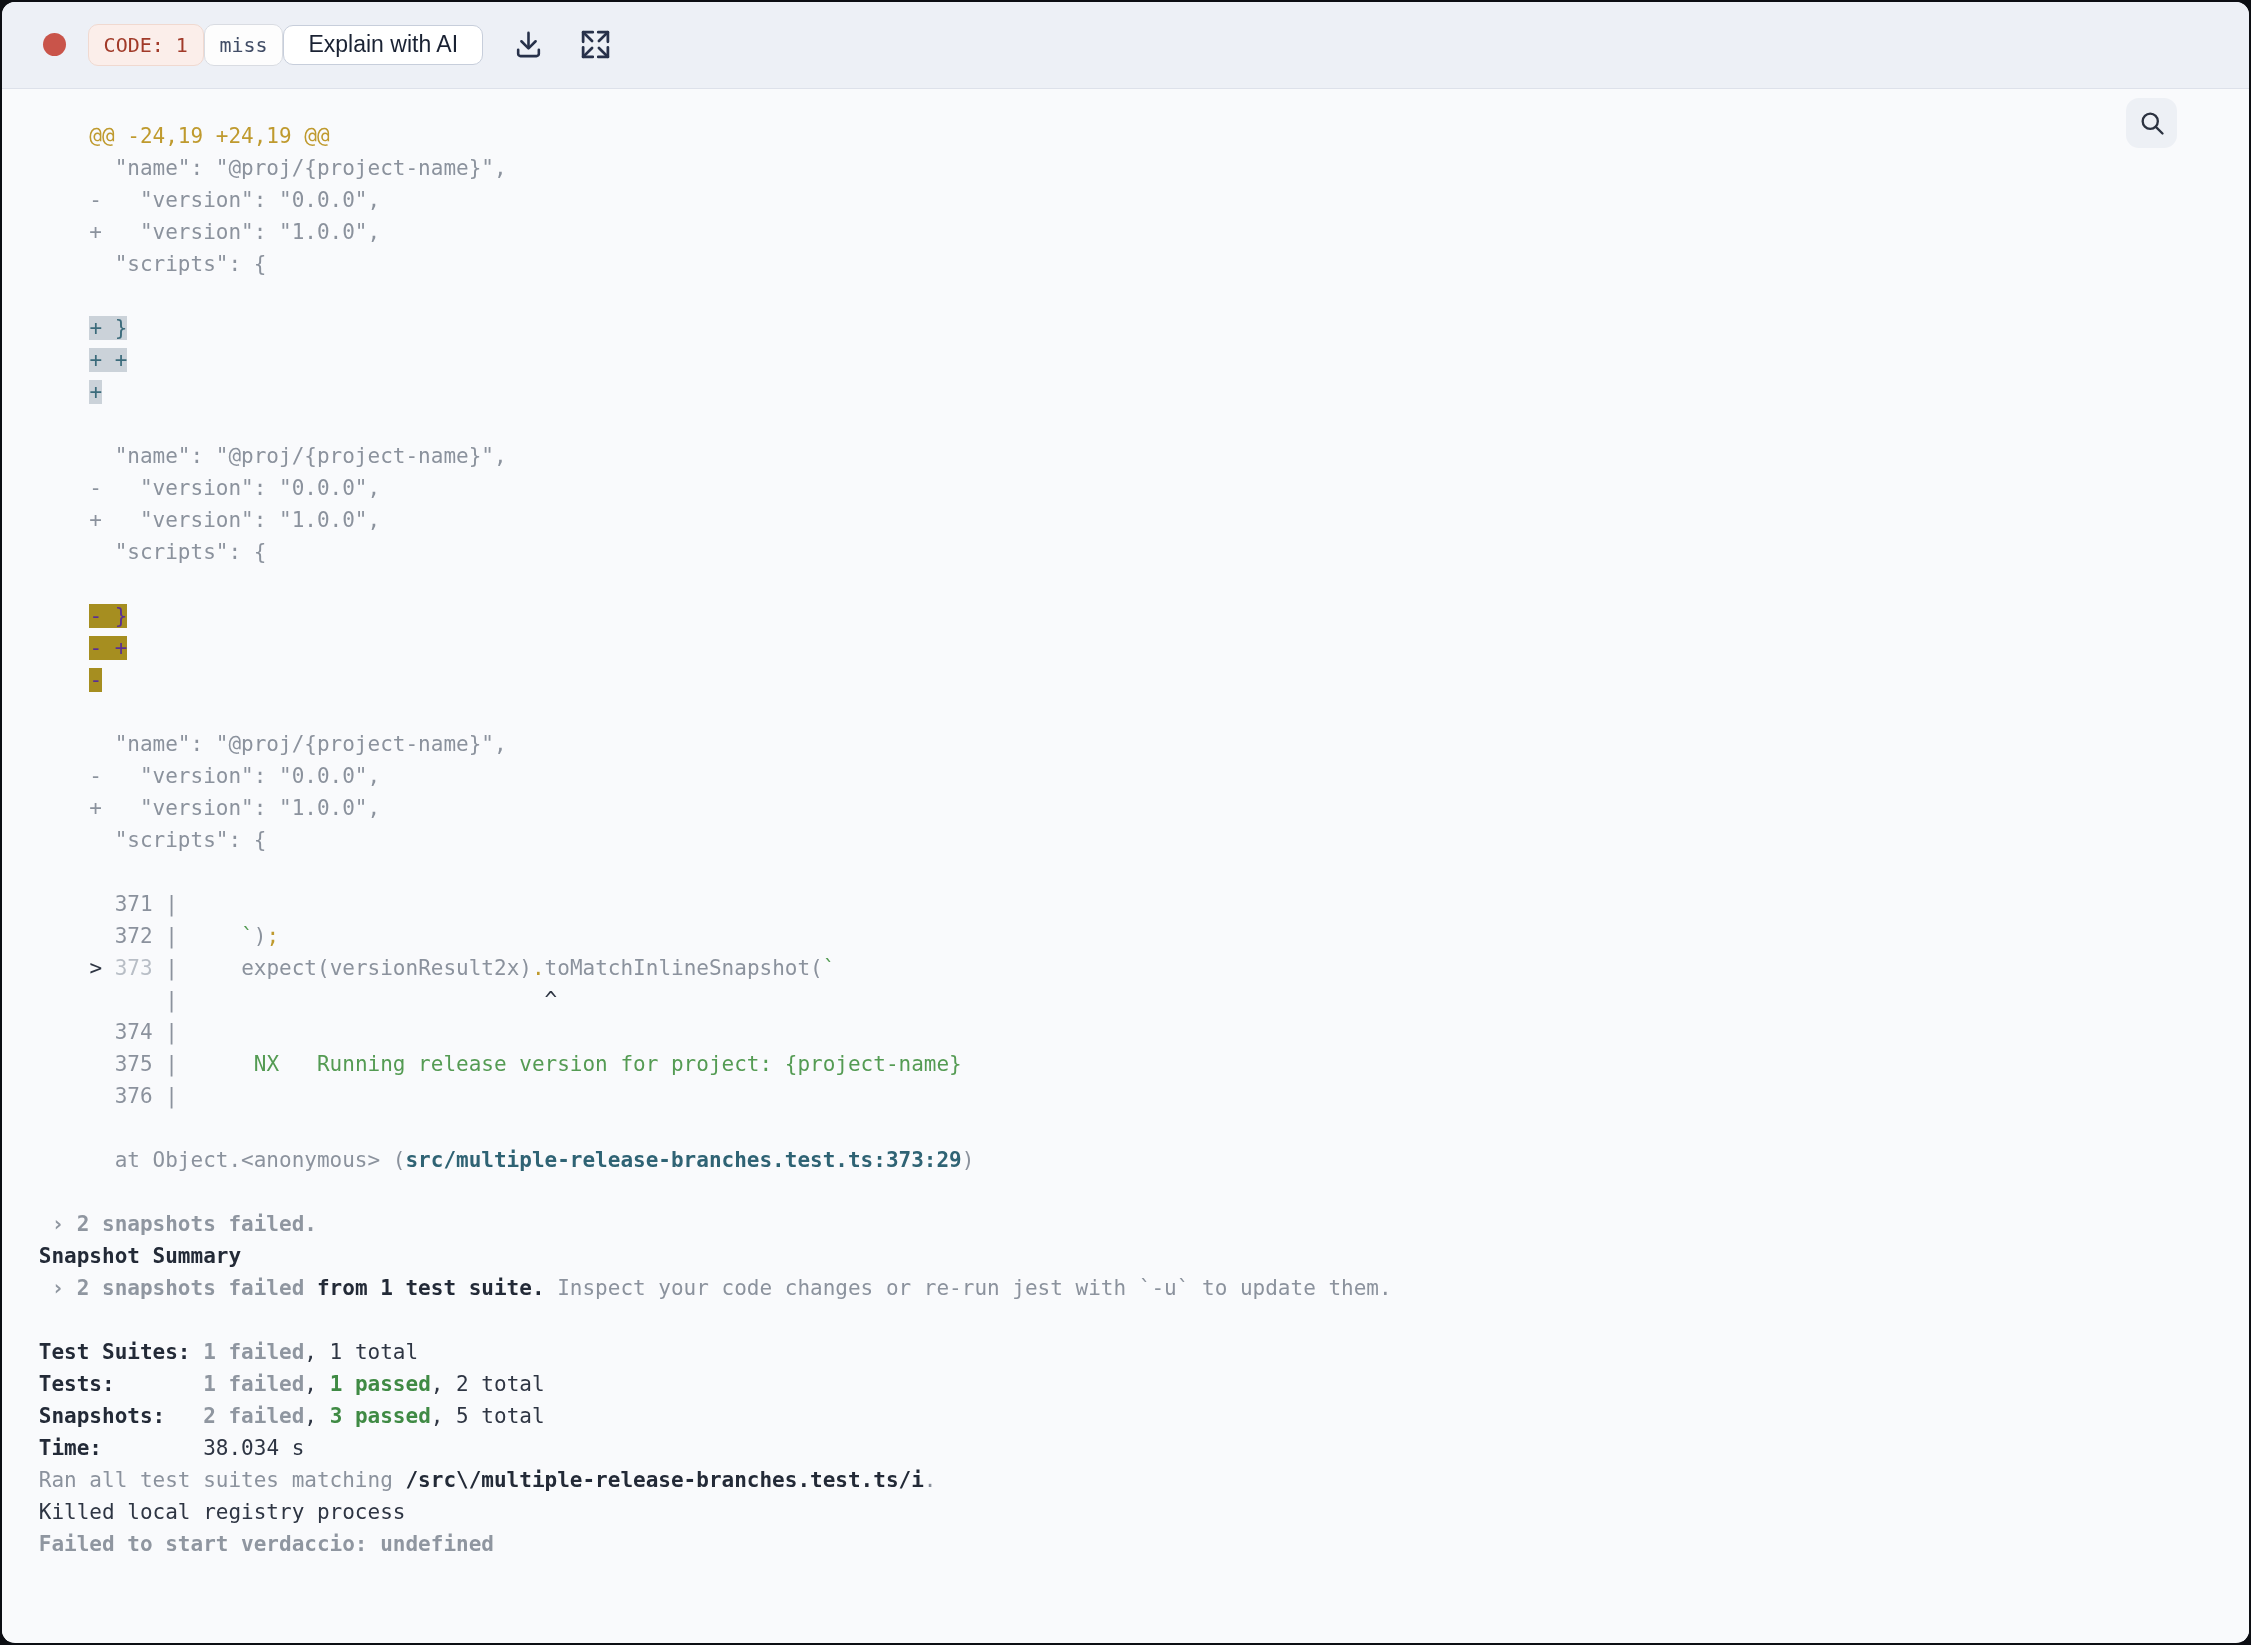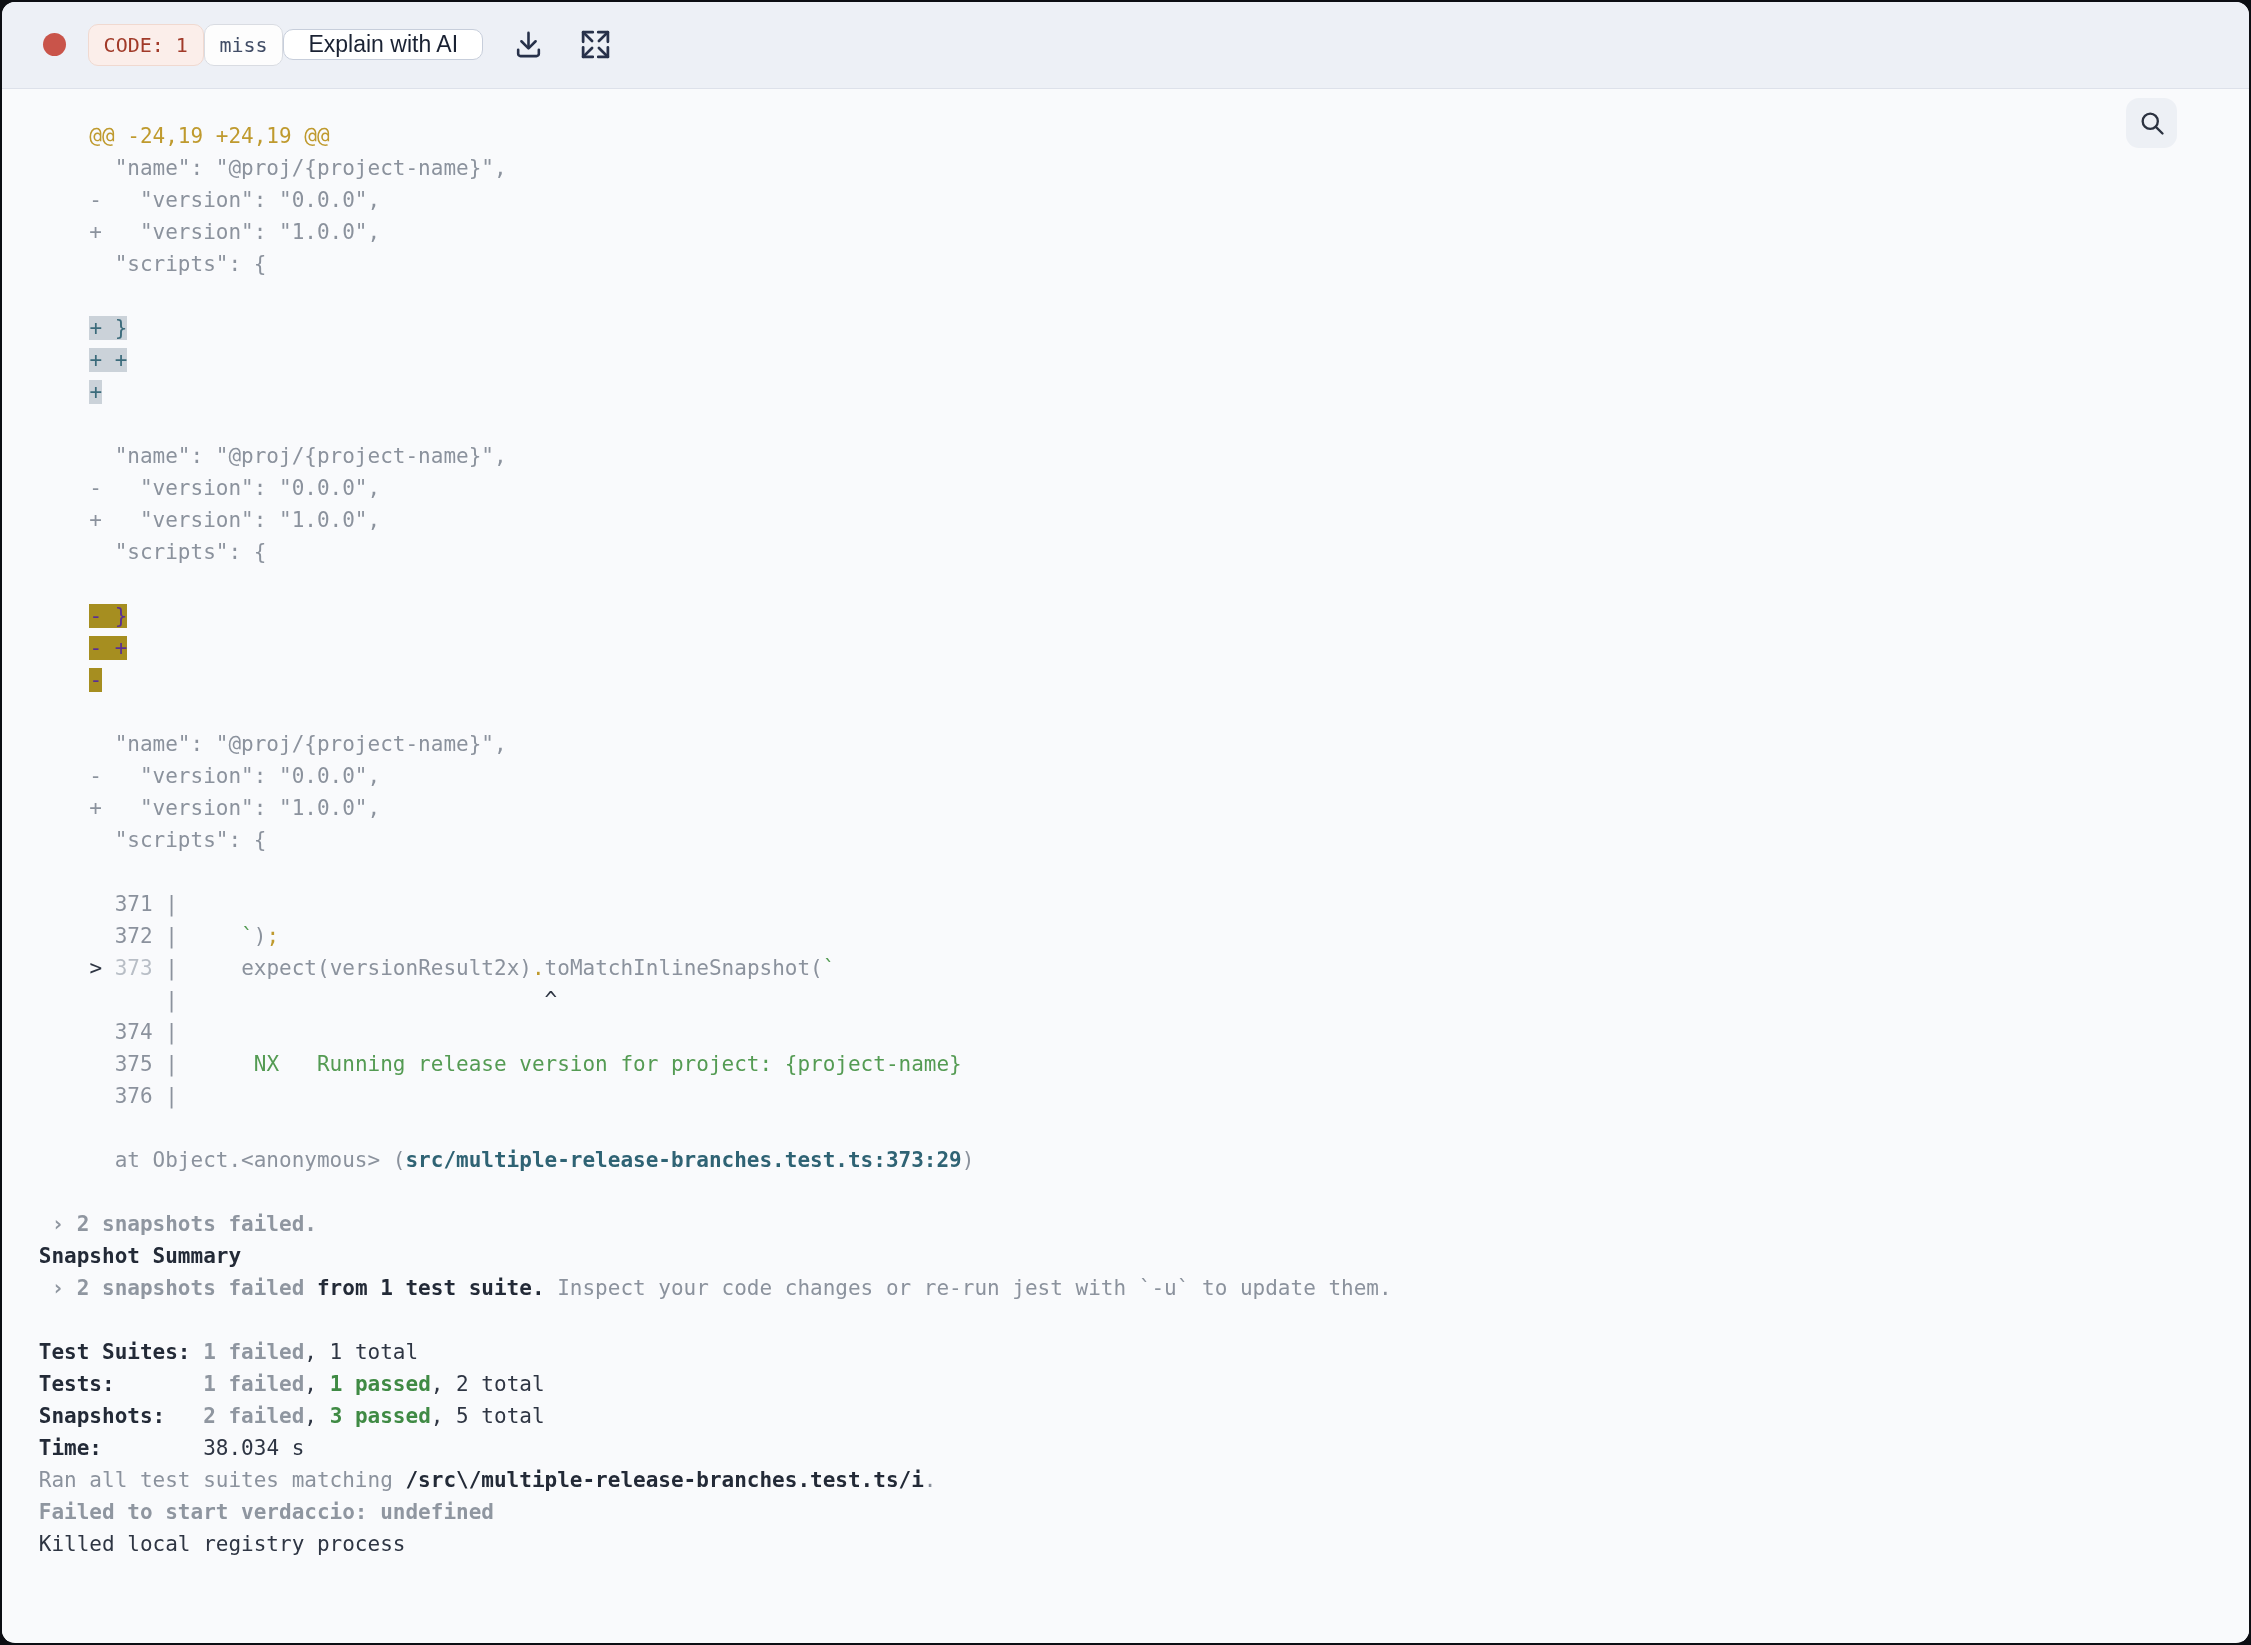--- a/index.html
+++ b/index.html
@@ -19,21 +19,21 @@
     font-family:"DejaVu Sans Mono", monospace; font-size:20px; line-height:1;
     padding:10px 14.8px; border-radius:10px; flex:0 0 auto;
   }
   .badge-code { margin-left:22px; background:#fbeeea; border:1.8px solid #f0d9d0; color:#a13a29; }
   .badge-miss { margin-left:0; background:#fdfdfd; border:1.8px solid #d9dce2; color:#414d66; }
   .title {
     margin-left:22px; font-size:27px; font-weight:700; color:#151d30;
     white-space:nowrap; overflow:hidden; text-overflow:ellipsis; flex:1 1 auto;
   }
   .explain-btn {
-    flex:0 0 auto; height:31px; padding:0 24px; border-radius:10px;
+    flex:0 0 auto; height:40px; padding:0 24px; border-radius:10px;
     background:#ffffff; border:1.8px solid #c7cedb; color:#1a2233;
     font-family:"Liberation Sans", sans-serif; font-size:23px; display:flex; align-items:center;
     cursor:pointer;
   }
   .icon-btn {
     flex:0 0 auto; background:none; border:none; cursor:pointer;
     display:flex; align-items:center; justify-content:center;
   }
   .icon-btn svg { stroke:#27314a; }
   .dl-btn { margin-left:29.5px; }
@@ -140,19 +140,19 @@
         <div class="line">&nbsp;</div>
         <div class="line"><span class="s-bg"> › 2 snapshots failed.</span></div>
         <div class="line"><span class="s-bd">Snapshot Summary</span></div>
         <div class="line"><span class="s-bg"> › 2 snapshots failed</span><span class="s-bd"> from 1 test suite. </span><span class="s-g">Inspect your code changes or re-run jest with `-u` to update them.</span></div>
         <div class="line">&nbsp;</div>
         <div class="line"><span class="s-bd">Test Suites: </span><span class="s-bg">1 failed</span><span class="s-d">, 1 total</span></div>
         <div class="line"><span class="s-bd">Tests:       </span><span class="s-bg">1 failed</span><span class="s-d">, </span><span class="s-bgr">1 passed</span><span class="s-d">, 2 total</span></div>
         <div class="line"><span class="s-bd">Snapshots:   </span><span class="s-bg">2 failed</span><span class="s-d">, </span><span class="s-bgr">3 passed</span><span class="s-d">, 5 total</span></div>
         <div class="line"><span class="s-bd">Time:        </span><span class="s-d">38.034 s</span></div>
         <div class="line"><span class="s-g">Ran all test suites matching </span><span class="s-bd">/src\/multiple-release-branches.test.ts/i</span><span class="s-g">.</span></div>
+        <div class="line"><span class="s-d">Killed local registry process</span></div>
         <div class="line"><span class="s-bg">Failed to start verdaccio: undefined</span></div>
-        <div class="line"><span class="s-d">Killed local registry process</span></div>
       </div>
   </div>
 
 </div>
 
 
 </body></html>

